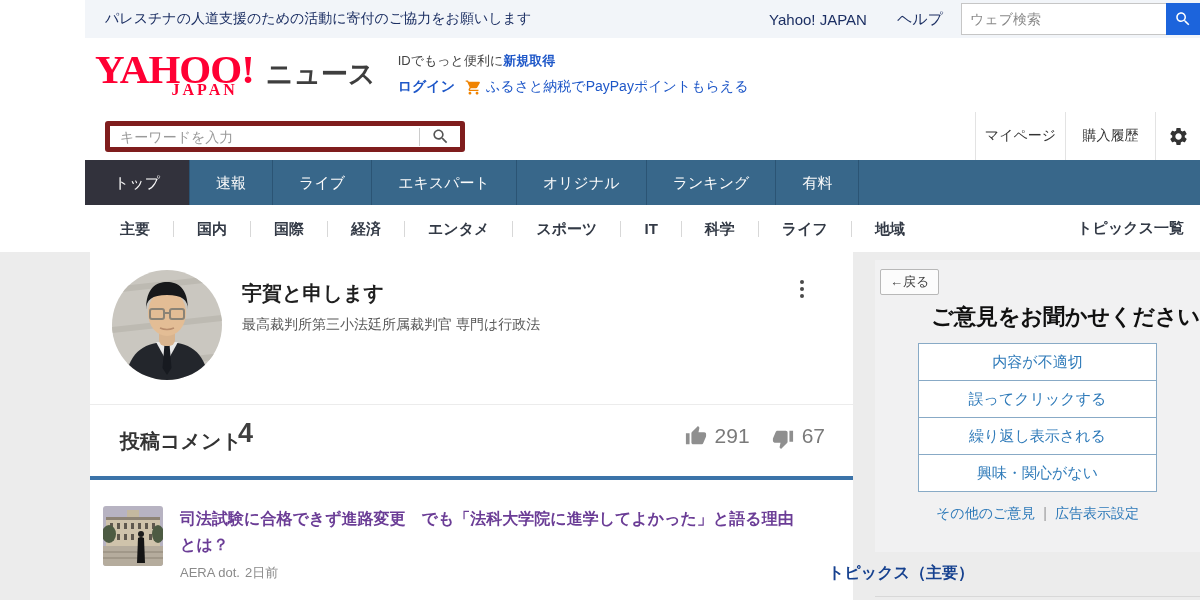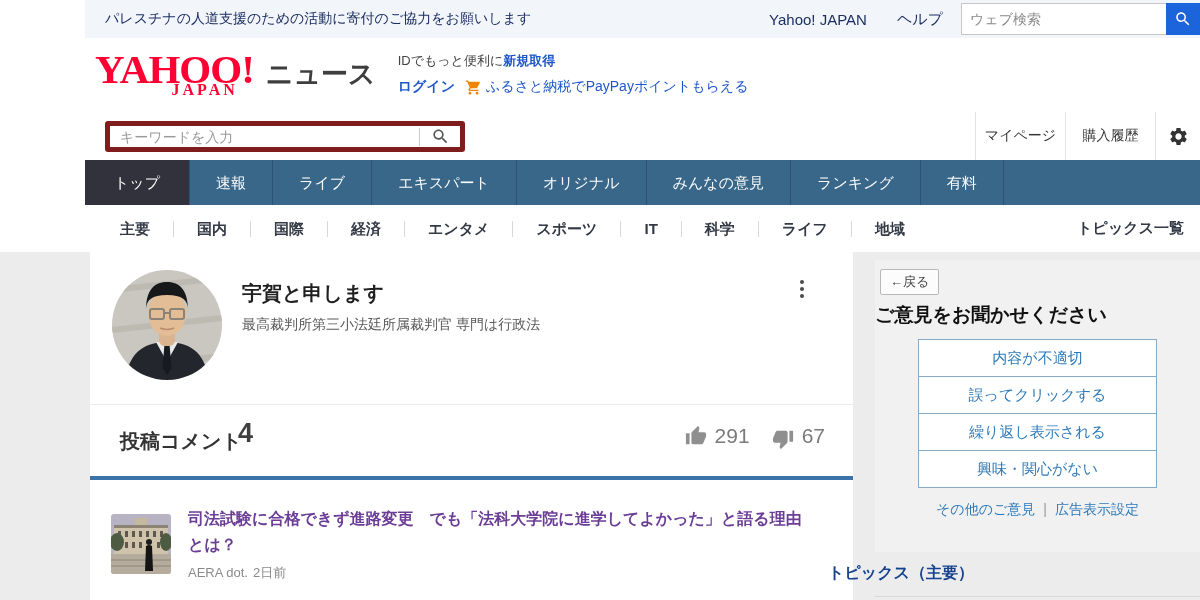--- a/index.html
+++ b/index.html
@@ -82,32 +82,32 @@
   .kebab { position:absolute; right:45px; top:24px; display:flex; flex-direction:column; gap:3px;
            padding:4px; cursor:pointer; }
   .kebab i { width:4px; height:4px; border-radius:50%; background:#4a4a4a; }
   .card-hr { position:absolute; left:0; top:152px; width:100%; height:1px; background:#ececec; }
   .stats-label { position:absolute; left:30px; top:176px; font-size:20px; font-weight:bold; color:#333; }
   .stats-count { position:absolute; left:148px; top:166px; font-size:27px; font-weight:bold; color:#3f3f3f; }
   .stats-right { position:absolute; right:28px; top:172px; display:flex; align-items:center; color:#7a7a7a; }
   .stats-right .num { font-size:21px; margin:0 0 0 8px; }
   .stats-right .gap { width:22px; }
   .blue-bar { position:absolute; left:0; top:224px; width:100%; height:4px; background:#3b73a9; }
-  .article { position:absolute; left:21px; top:254px; display:flex;align-items:center; }
+  .article { position:absolute; left:13px; top:254px; display:flex; }
   .a-thumb { width:60px; height:60px; border-radius:3px; overflow:hidden; flex:none; cursor:pointer; }
   .a-body { margin-left:17px; width:622px; }
   .a-title { font-size:16px; font-weight:bold; color:#6b3d96; line-height:1.65; cursor:pointer; }
   .a-meta { margin-top:5px; font-size:13px; color:#8a8a8a; }
   .a-meta span { margin-right:5px; }
 
   
   .side-panel { position:absolute; left:875px; top:260px; width:325px; height:292px; background:#f1f1f2; }
   .back-btn { position:absolute; left:5px; top:9px; background:#fcfcfc; border:1px solid #b8b8b8;
               border-radius:2px; padding:3px 9px; font-size:13px; color:#444; cursor:pointer; }
-  .fb-title { margin-top:42px; text-align:left; font-size:19px; font-weight:bold; color:#101010; }
+  .fb-title { margin-top:42px; text-align:right; font-size:22px; font-weight:bold; color:#101010; }
   .fb-options { width:239px; margin:11px auto 0; }
   .fb-option { display:block; width:100%; height:38px; margin-top:-1px; background:#fff;
                border:1px solid #88aac6; font-size:15px; color:#2e7ab9; text-align:center;
                line-height:36px; cursor:pointer; font-family:inherit; }
   .fb-option.op1 { margin-top:0; }
   .fb-links { margin-top:13px; text-align:center; font-size:14px; }
   .fb-links a { color:#2e7ab9; text-decoration:none; cursor:pointer; }
   .fb-sep { color:#9a9a9a; margin:0 8px; }
   .topics-heading { position:absolute; left:828px; top:563px; font-size:16px; font-weight:bold; color:#16418f; }
   .bottom-hr { position:absolute; left:875px; top:596px; width:325px; height:1px; background:#d8d8d8; }
@@ -182,21 +182,20 @@
       </div>
     </div>
   </div>
 
   <div class="nav">
     <div class="tab first active">トップ</div>
     <div class="tab">速報</div>
     <div class="tab">ライブ</div>
     <div class="tab">エキスパート</div>
     <div class="tab">オリジナル</div>
-    <div class="tab">みんなの意見</div>
     <div class="tab">ランキング</div>
     <div class="tab">有料</div>
   </div>
 
   <div class="subnav">
     <div class="subnav-item first">主要</div>
     <div class="subnav-item">国内</div>
     <div class="subnav-item">国際</div>
     <div class="subnav-item">経済</div>
     <div class="subnav-item">エンタメ</div>

